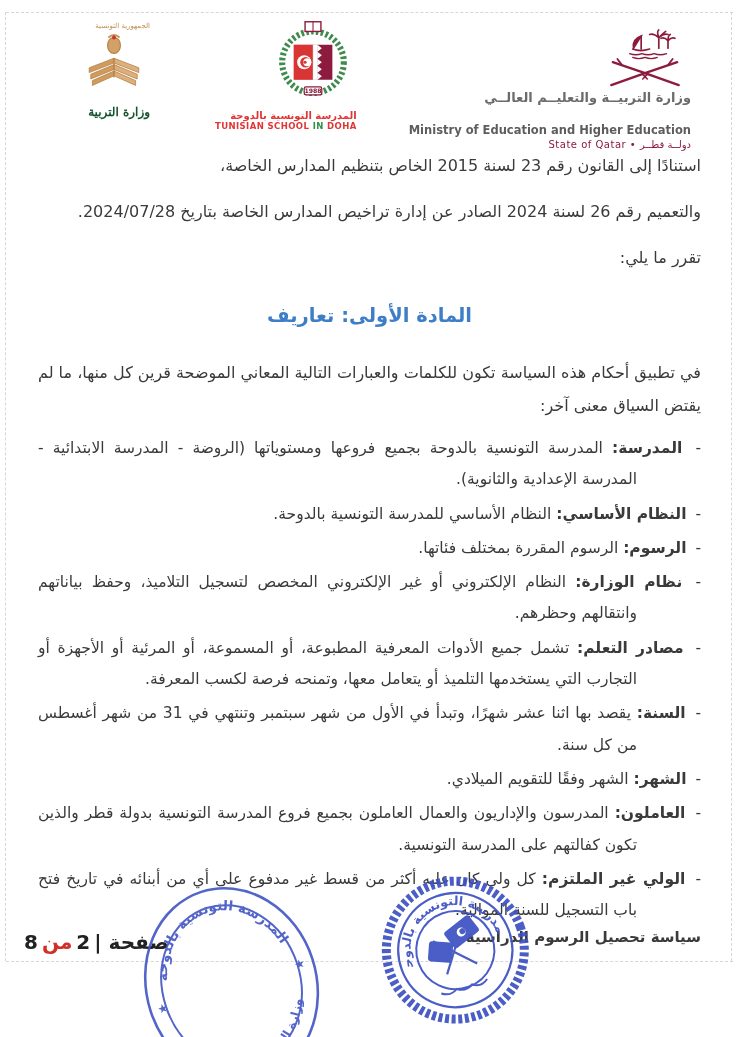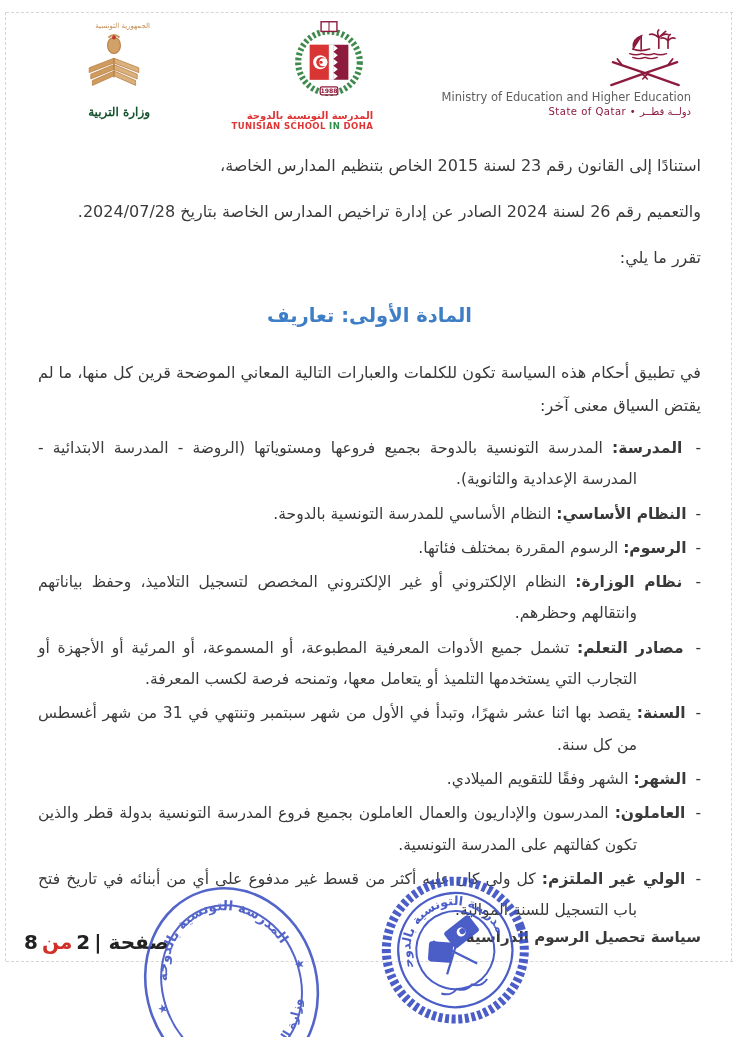--- a/index.html
+++ b/index.html
@@ -19,21 +19,21 @@
   
   .header{direction:ltr;display:flex;justify-content:space-between;align-items:flex-start;
           padding:16px 10px 0 14px;height:118px;}
   .logo{display:flex;flex-direction:column;align-items:flex-end;}
   .logo-caption-gold{color:#14532d;font-size:12px;margin-top:2px;font-weight:bold;font-family:"DejaVu Serif",serif;}
   .tn-script{color:#c08d52;font-size:7px;letter-spacing:1px;margin-bottom:1px;font-family:"DejaVu Serif",serif;}
   .school-ar{color:#e03535;font-size:10px;font-weight:bold;margin-top:2px;}
   .school-en{font-size:8.5px;font-weight:bold;letter-spacing:.4px;margin-left:13px;}
   .school-en .red{color:#e03535;} .school-en .green{color:#2f8f4a;}
   .qa-ar{color:#6d6a6a;font-size:13px;font-weight:bold;}
-  .qa-en{color:#5f5c5c;font-size:11.5px;margin-top:0;font-weight:normal;}
+  .qa-en{color:#5f5c5c;font-size:11.5px;margin-top:18px;font-weight:bold;}
   .qa-state{color:#8d1b3d;font-size:10px;margin-top:2px;letter-spacing:.5px;}
 
   
   .content{padding:20px 0 0 0;}
   .para{font-size:16px;line-height:1.55;margin:0 0 21px 0;text-align:right;font-weight:500;}
   .article-title{
     color:#3e7ec6;font-weight:bold;font-size:19.5px;text-align:center;
     margin:34px 0 30px 0;
   }
   .intro{font-size:16px;line-height:2.05;margin:0 0 10px 0;text-align:justify;}
@@ -134,20 +134,21 @@
 
           <path d="M40 33 q8 3 16 0 q8 3 16 0 q8 3 16 0" stroke-width="1.8"></path>
           <path d="M44 38 q8 3 16 0 q8 3 16 0" stroke-width="1.8"></path>
 
           <path d="M18 44 Q60 58 104 74" stroke-width="3"></path>
           <path d="M102 44 Q60 58 16 74" stroke-width="3"></path>
           <path d="M24 40 l6 8 M96 40 l-6 8" stroke-width="2.4"></path>
           <path d="M57 60 l6 6 M63 60 l-6 6" stroke-width="2"></path>
         </g>
       </svg>
+      <div class="qa-ar">وزارة التربيــة والتعليــم العالــي</div>
       <div class="qa-en">Ministry of Education and Higher Education</div>
       <div class="qa-state">State of Qatar • دولــة قطــر</div>
     </div>
   </div>
 
   <div class="content">
     <p class="para">استنادًا إلى القانون رقم 23 لسنة 2015 الخاص بتنظيم المدارس الخاصة،</p>
     <p class="para">والتعميم رقم 26 لسنة 2024 الصادر عن إدارة تراخيص المدارس الخاصة بتاريخ 2024/07/28.</p>
     <p class="para">تقرر ما يلي:</p>
 

